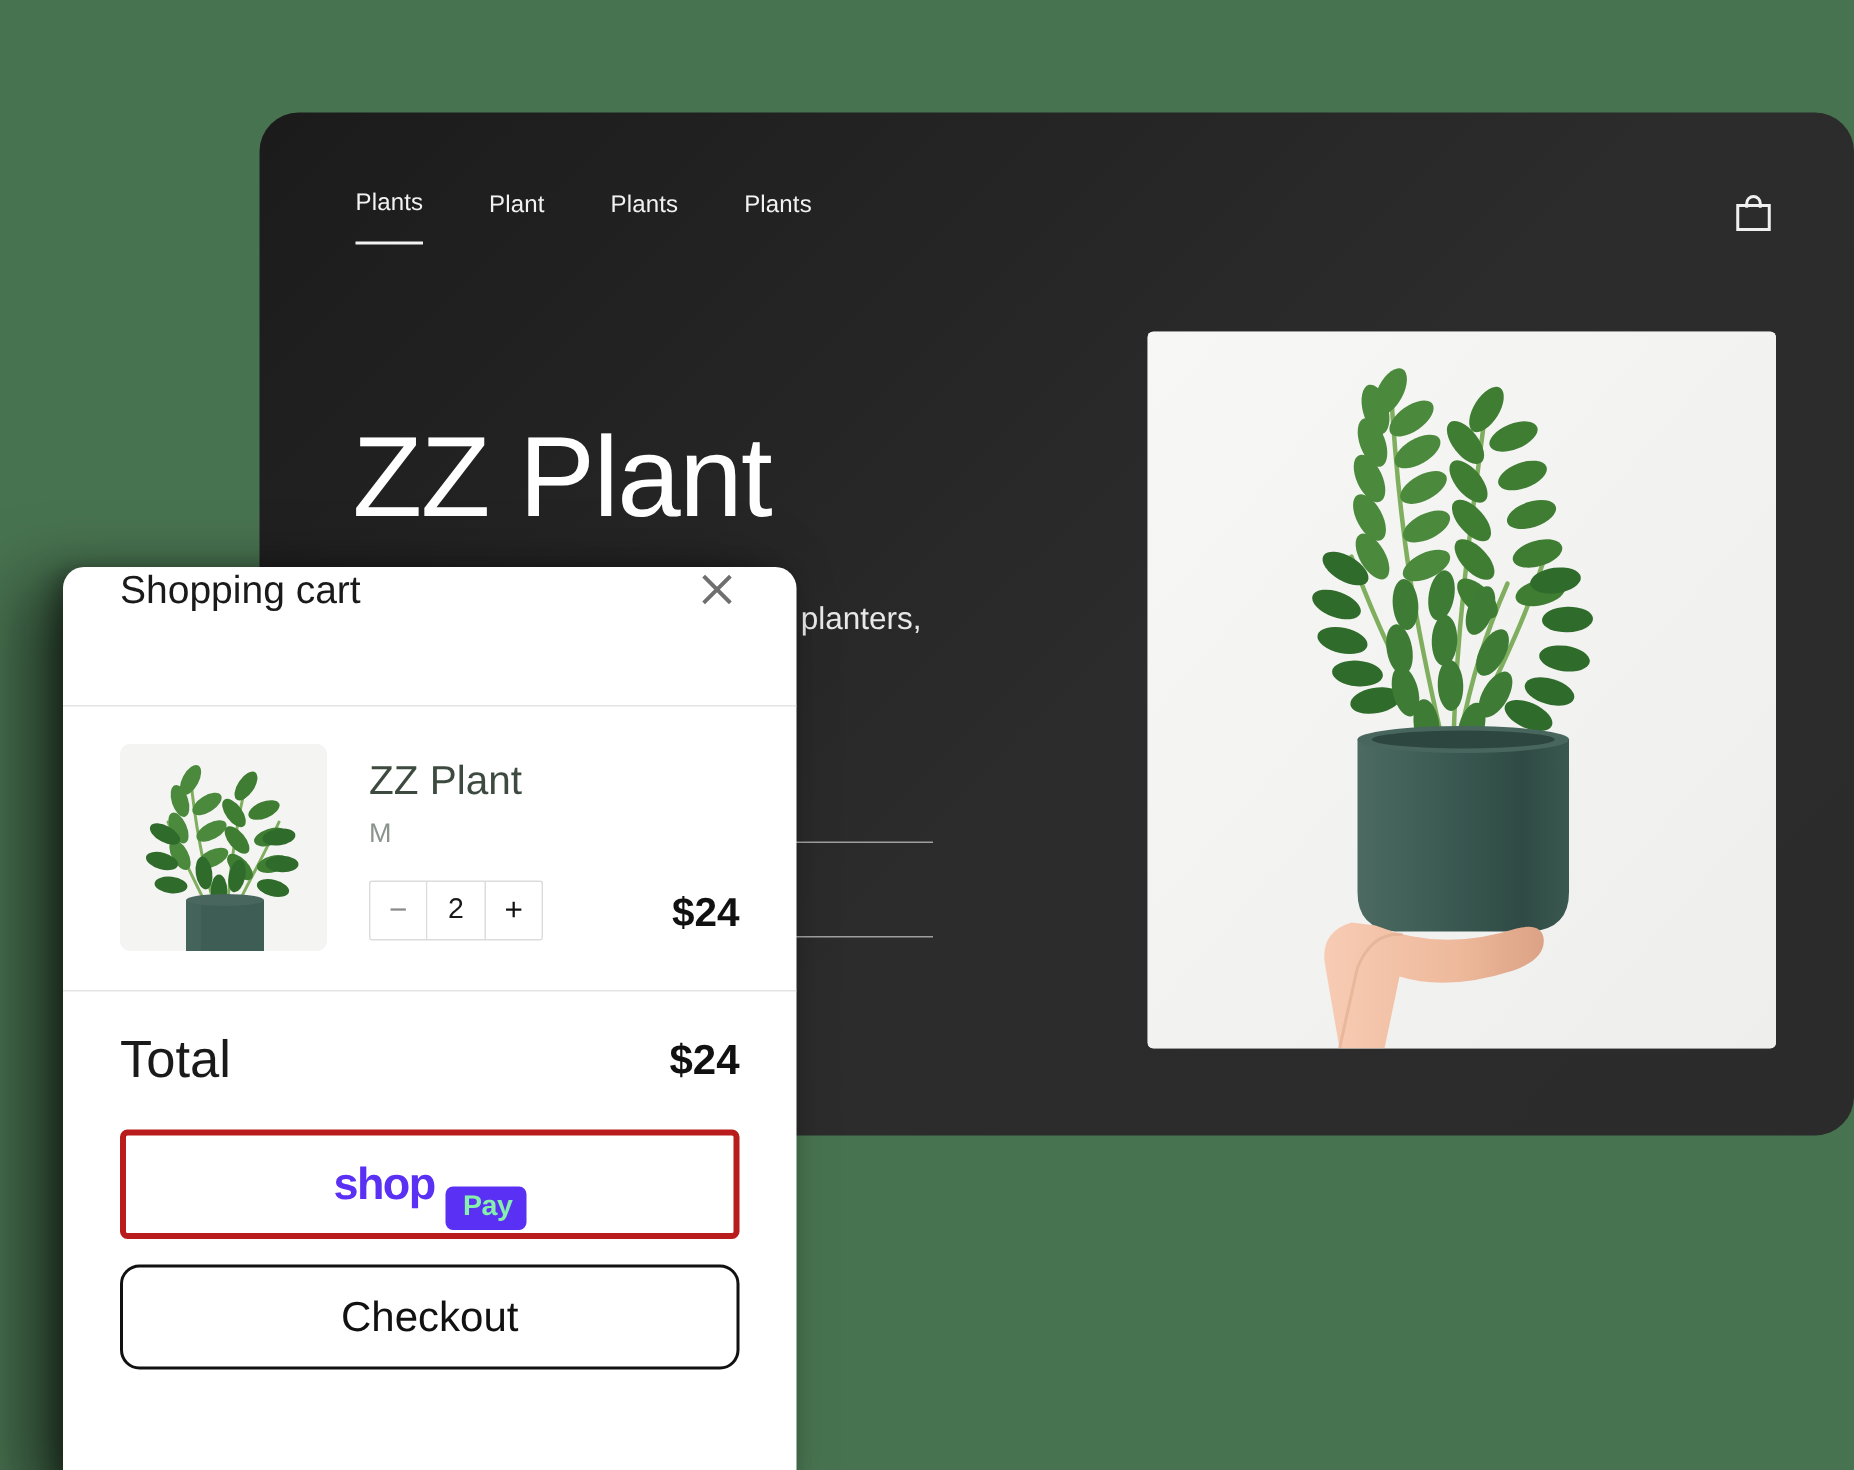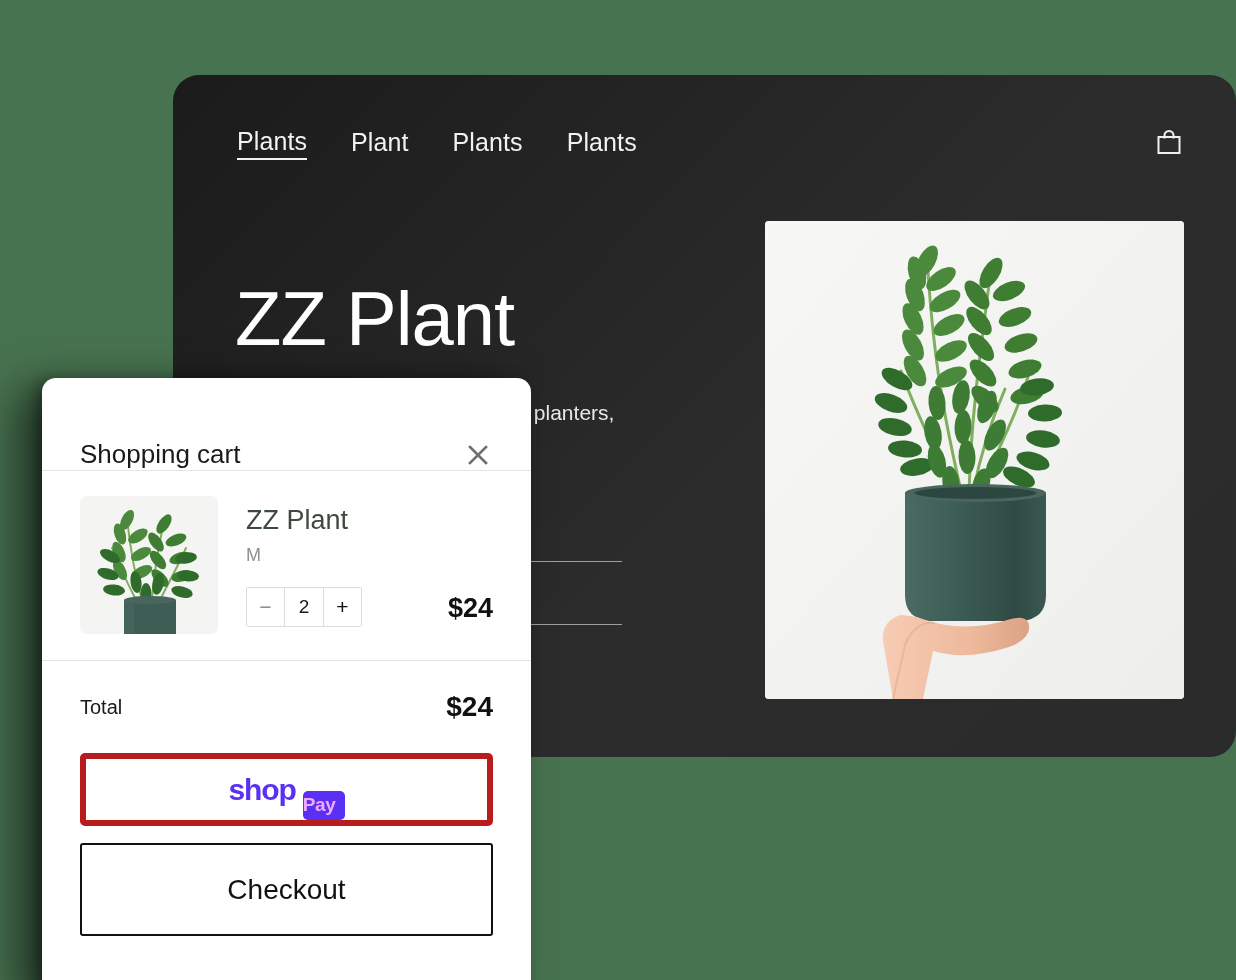--- a/index.html
+++ b/index.html
@@ -33,24 +33,24 @@
   .nav {
     position: absolute;
     left: 64px;
     top: 52px;
     display: flex;
     align-items: center;
     gap: 44px;
   }
   .nav-link {
     color: #f2f2f2;
-    font-size: 25px;
+    font-size: 16px;
     letter-spacing: .1px;
     text-decoration: none;
-    padding-bottom: 2px;
+    padding-bottom: 16px;
     white-space: nowrap;
   }
   .nav-link.active {
     border-bottom: 2px solid #f2f2f2;
   }
 
   .cart-icon-btn {
     position: absolute;
     right: 50px;
     top: 50px;
@@ -113,21 +113,21 @@
     height: 620px;
     background: #ffffff;
     border-radius: 14px;
     box-shadow: -26px 10px 46px rgba(0,0,0,.55), -6px 2px 14px rgba(0,0,0,.35);
     overflow: hidden;
   }
 
   .cart-header {
     height: 93px;
     display: flex;
-    align-items: flex-end;
+    align-items: flex-start;
     justify-content: space-between;
     padding: 0 38px 0 38px;
     border-bottom: 1px solid #e4e4e4;
   }
   .cart-header-title {
     font-size: 26px;
     color: #1a1a1a;
     font-weight: 400;
   }
   .close-btn {
@@ -197,58 +197,58 @@
     color: #111;
   }
 
   .cart-footer { padding: 0 38px; }
   .total-row {
     display: flex;
     align-items: center;
     justify-content: space-between;
     height: 92px;
   }
-  .total-label { font-size: 20px; color: #1a1a1a; }
+  .total-label { font-size: 35px; color: #1a1a1a; }
   .total-value { font-size: 28px; font-weight: 700; color: #111; }
 
   .shoppay-btn {
     width: 100%;
     height: 73px;
-    border: 6px solid #b91c1c;
+    border: 4px solid #b91c1c;
     border-radius: 5px;
     background: #fff;
     display: flex;
     align-items: center;
     justify-content: center;
     cursor: pointer;
   }
   .shoppay-logo { display: flex; align-items: center; gap: 7px; }
   .shoppay-word {
     font-size: 30px;
     font-weight: 700;
     color: #5a31f4;
     letter-spacing: -1.1px;
   }
   .shoppay-badge {
     background: #5a31f4;
-    color: #f0abfc;
+    color: #86efac;
     font-size: 19px;
     font-weight: 700;
     border-radius: 5px;
-    padding: 3px 9px 4px 0;
+    padding: 3px 9px 4px 12px;
     letter-spacing: -.3px;
     margin-top: 32px;
   }
 
   .checkout-btn {
     margin-top: 17px;
     width: 100%;
-    height: 93px;
+    height: 70px;
     border: 2px solid #111;
-    border-radius: 3px;
+    border-radius: 13px;
     background: #fff;
     font-family: "Liberation Sans", sans-serif;
     font-size: 28px;
     color: #111;
     cursor: pointer;
   }
 </style>
 </head>
 <body>
 

